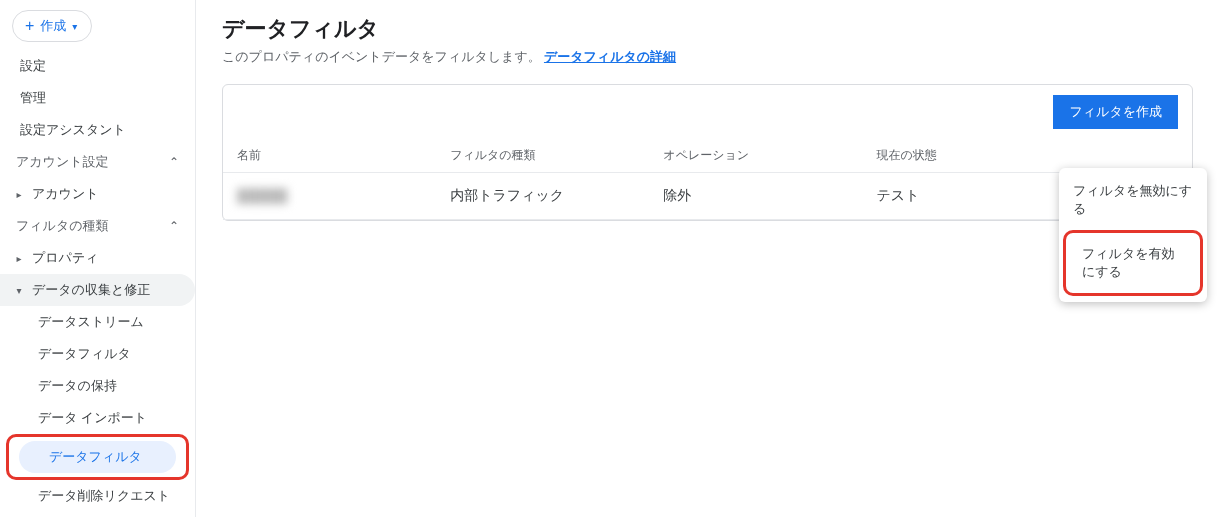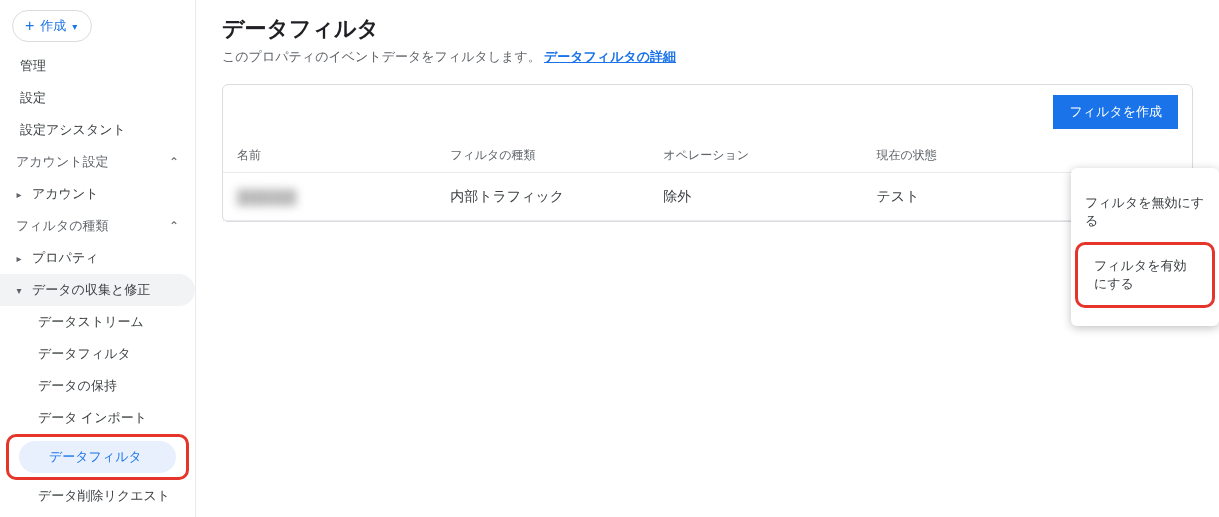--- a/index.html
+++ b/index.html
@@ -92,61 +92,62 @@
     padding:8px 16px; font-size:13px; cursor:pointer;
   }
   table { width:100%; border-collapse:collapse; }
   th {
     text-align:left; font-weight:400; color:#5f6368;
     font-size:12px; padding:8px 14px; border-bottom:1px solid #e8eaed;
   }
   td {
     padding:14px 14px; font-size:14px; color:#3c4043;
     border-bottom:1px solid #e8eaed;
+    font-family:Liberation Mono, monospace;
   }
   .row-actions { display:flex; align-items:center; gap:14px; justify-content:flex-end;}
   .chev-right { font-size:16px; color:#3c4043; font-weight:bold; }
   .dots { font-size:18px; color:#5f6368; cursor:pointer; line-height:1; }
   .blurred {
     filter: blur(4px);
     color:#bbb;
     user-select:none;
   }
 
   .popover {
     position:absolute;
     top:168px;
-    right:0;
+    right:12px;
     width:148px;
     background:#fff;
     border-radius:6px;
     box-shadow:0 2px 10px rgba(0,0,0,0.25);
-    padding:16px 0;
+    padding:4px 0;
   }
   .popover-item {
     padding:10px 14px;
     font-size:13px;
     color:#3c4043;
     cursor:pointer;
   }
   .popover .highlight-red { margin:2px 4px; }
 </style>
 </head>
 <body>
 
 <div class="app">
   <aside class="sidebar">
     <button class="create-btn">
       <span class="plus">+</span>
       <span>作成</span>
       <span class="chev">▾</span>
     </button>
 
+    <div class="nav-item">設定</div>
     <div class="nav-item">管理</div>
-    <div class="nav-item">設定</div>
     <div class="nav-item">設定アシスタント</div>
 
     <div class="nav-group-header">
       <span>アカウント設定</span>
       <span class="group-chev">⌃</span>
     </div>
     <div class="nav-sub">
       <span class="caret">▸</span>
       <span>アカウント</span>
     </div>

